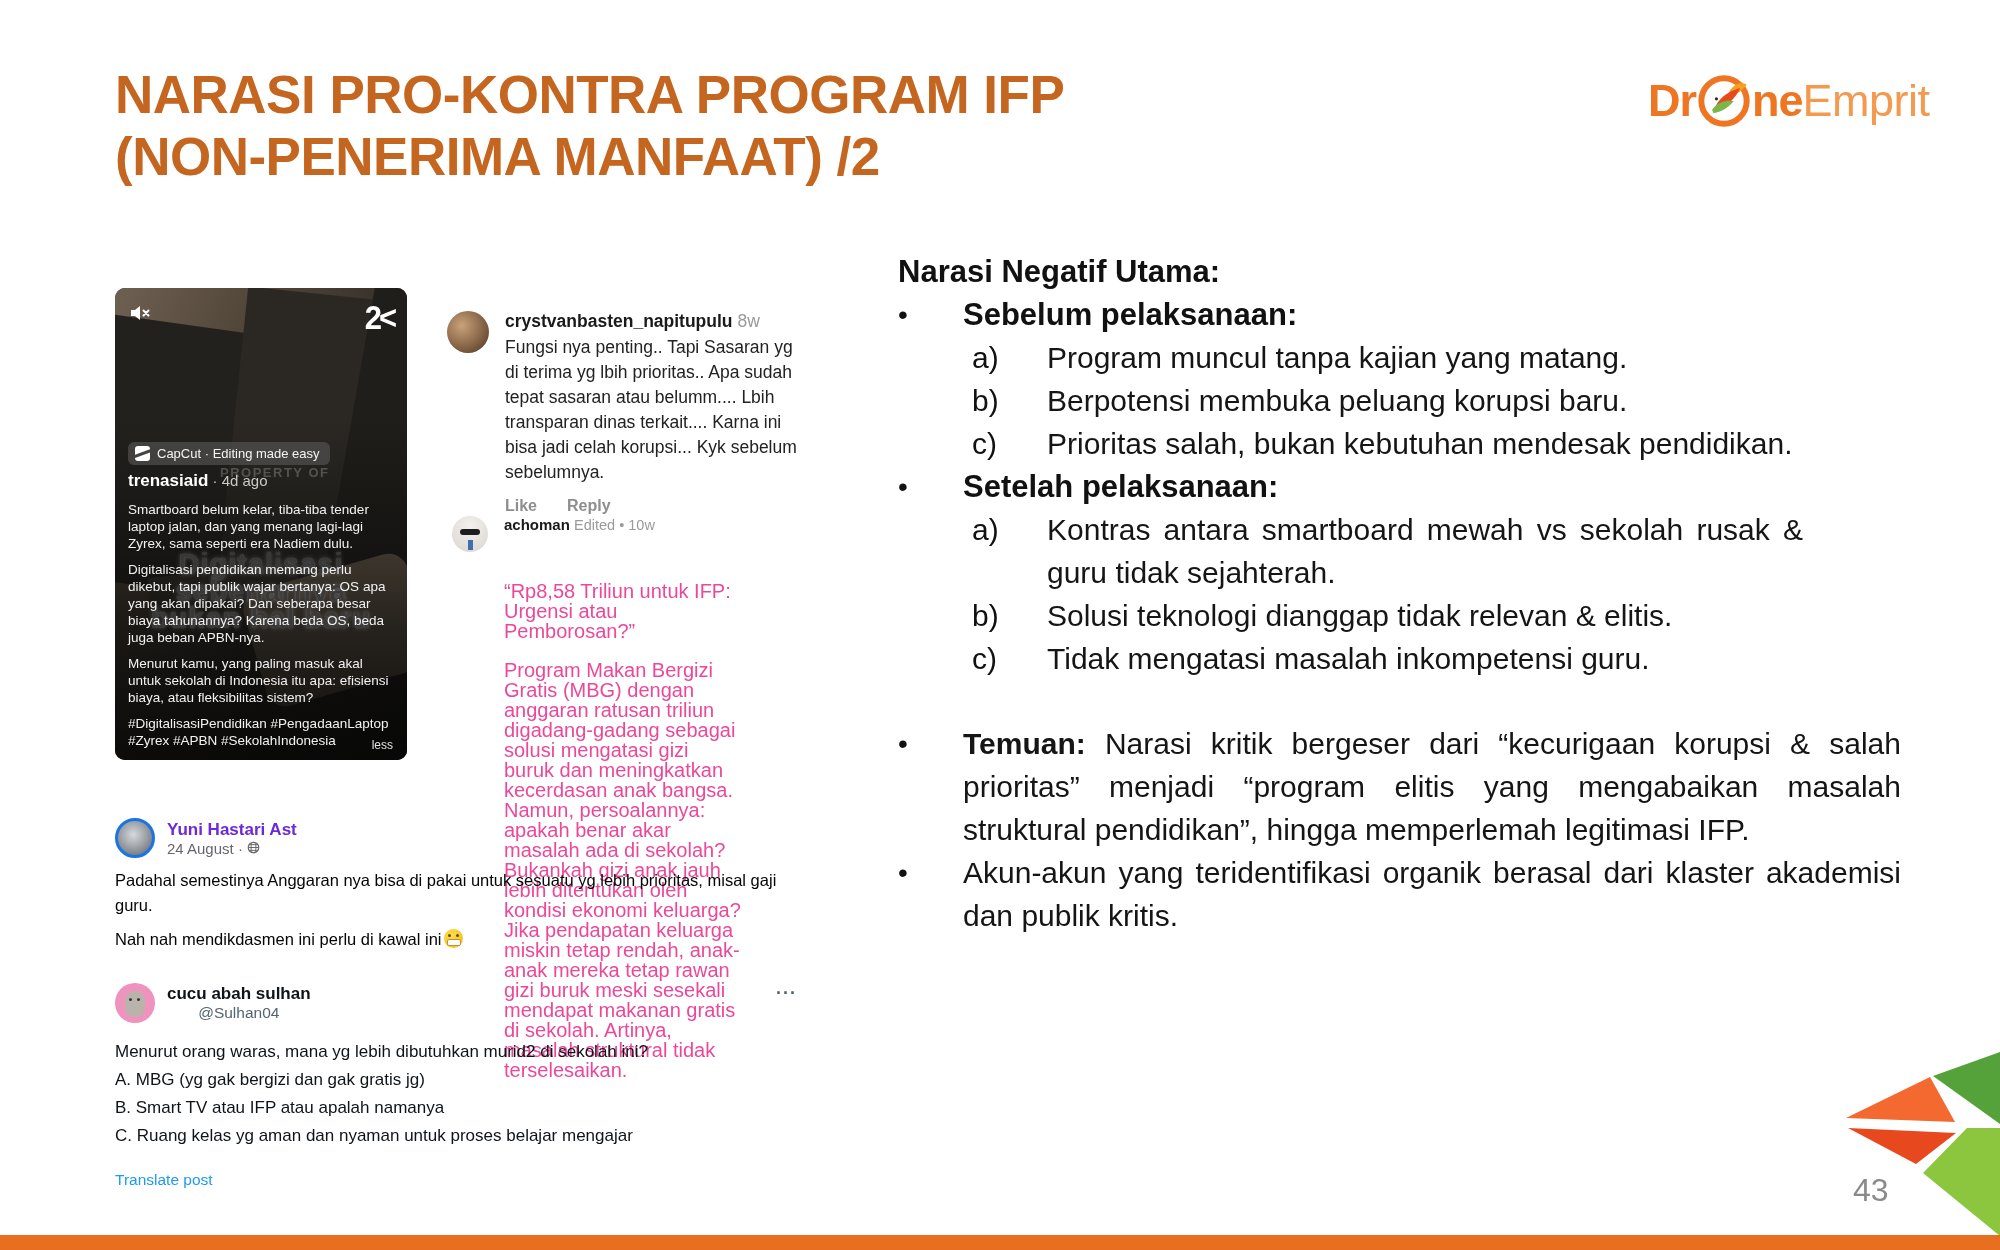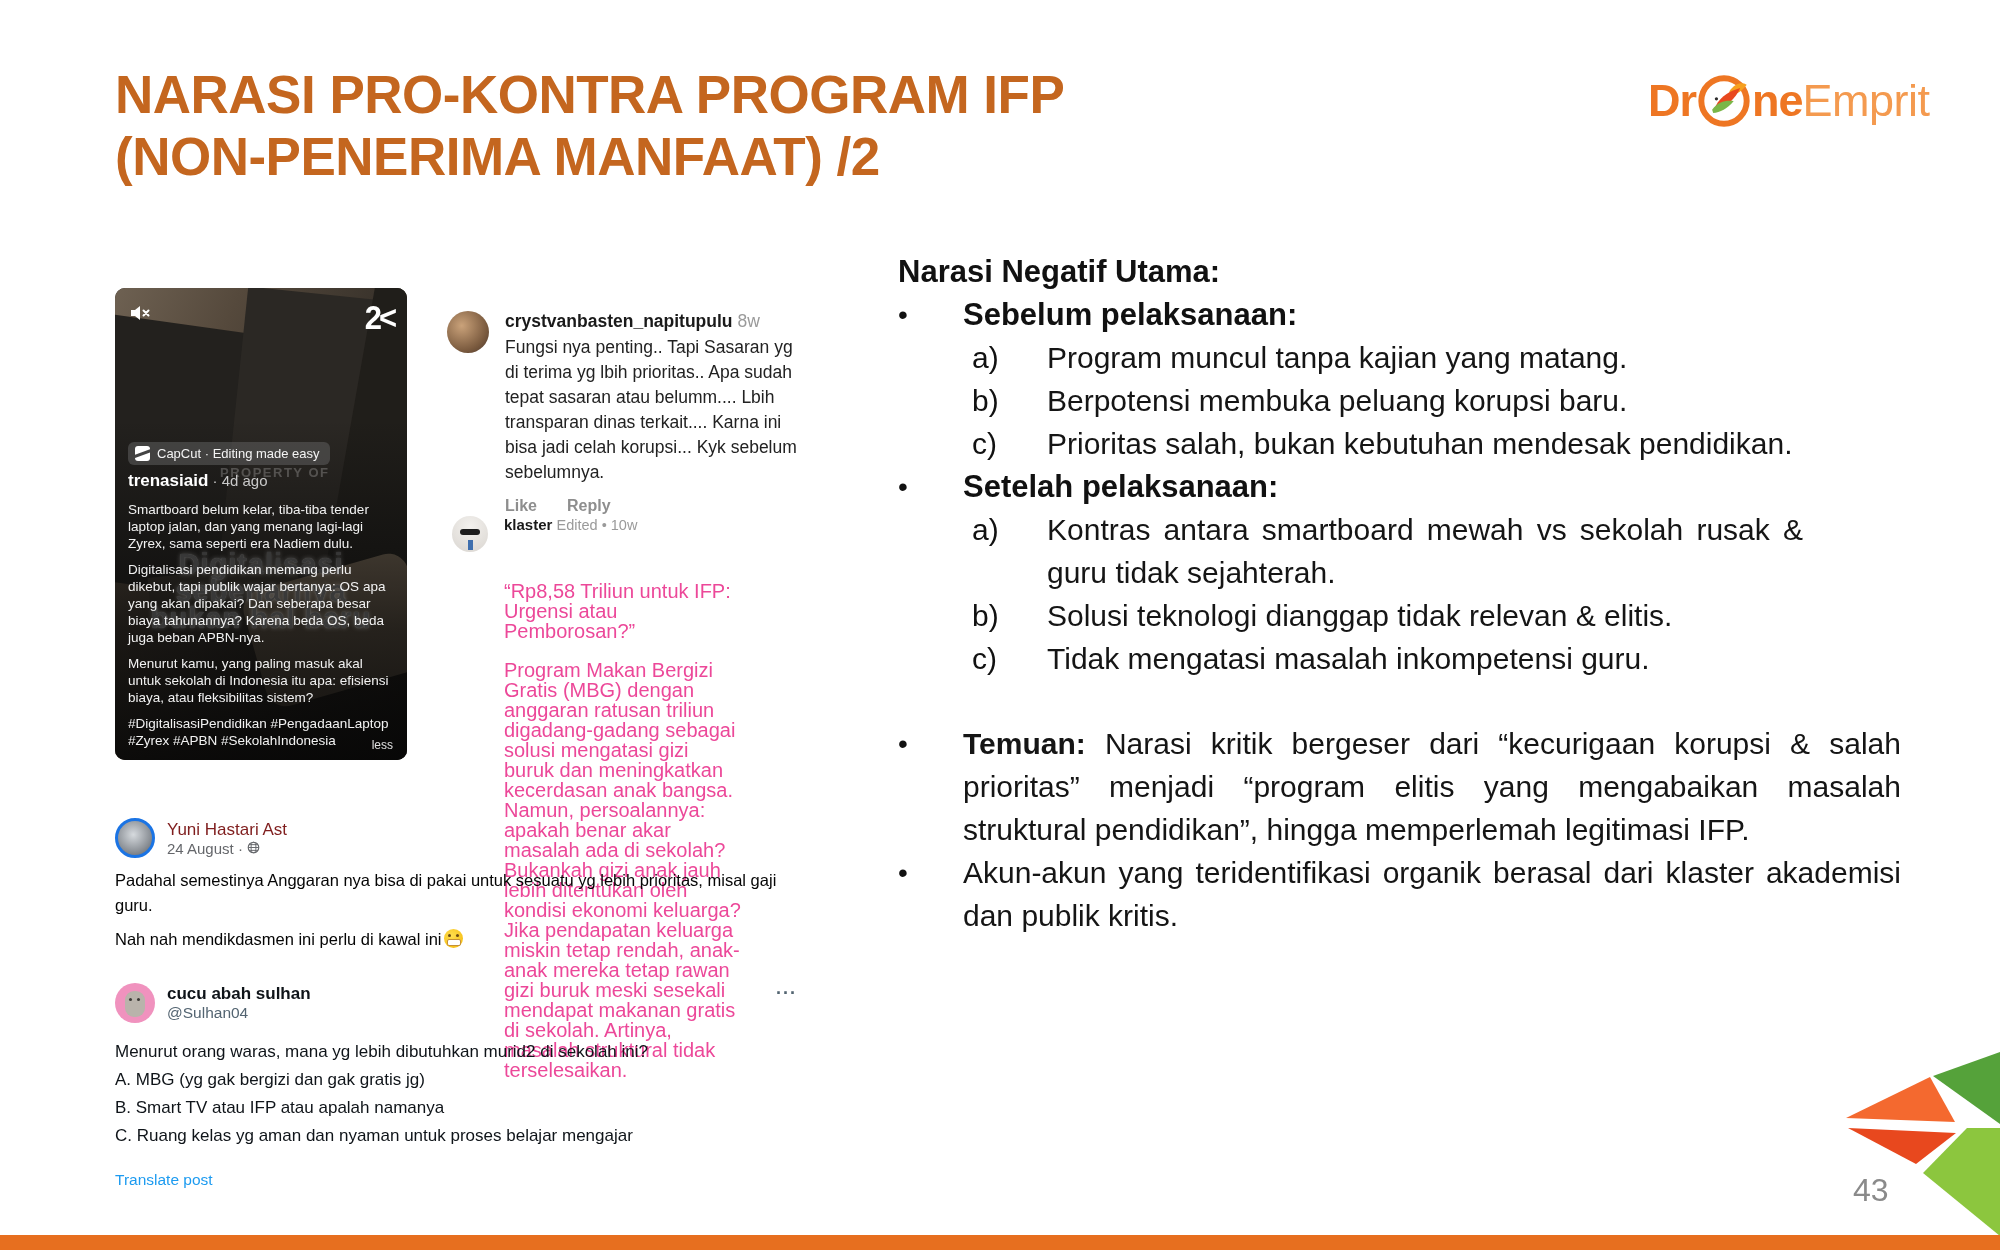--- a/index.html
+++ b/index.html
@@ -59,39 +59,39 @@
   .cmeta2{color:#9a9a9a;font-size:14.5px;}
   .cbody2{font-size:20px;line-height:20px;color:#ec4899;width:240px;margin-top:48px;}
   .cbody2 p{margin:0 0 19px 0;}
   .cbody2 p:first-child{margin-top:3px;margin-bottom:19px;}
 
   
   .fb{position:absolute;left:115px;top:818px;width:700px;}
   .fbhead{display:flex;gap:12px;align-items:center;}
   .fbav{width:40px;height:40px;border-radius:50%;border:3px solid #1b74e4;
         background:radial-gradient(circle at 45% 40%,#d6dade,#8d9298 60%,#585d63);box-sizing:border-box;}
-  .fbname{font-size:17px;font-weight:400;color:#7f1d1d;line-height:21px;}
+  .fbname{font-size:17px;font-weight:700;color:#6d28d9;line-height:21px;}
   .fbmeta{font-size:15px;color:#65676b;display:flex;align-items:center;gap:4px;}
   .fbbody{margin-top:10px;font-size:16.5px;line-height:25px;color:#050505;}
   .fbbody p{margin:0 0 9px 0;}
   .emoji{display:inline-block;width:19px;height:19px;border-radius:50%;vertical-align:-3px;margin-left:2px;
          background:radial-gradient(circle at 40% 35%,#ffdf4f,#f7c21c 70%,#eaa90d);position:relative;}
   .emoji::before{content:"";position:absolute;left:4px;top:5px;width:3px;height:3px;border-radius:50%;
          background:#6b4a14;box-shadow:8px 0 0 #6b4a14;}
   .emoji::after{content:"";position:absolute;left:3px;top:10px;width:12px;height:5px;background:#fff;
          border:1px solid #c59137;border-radius:2px;}
 
   
   .tw{position:absolute;left:115px;top:983px;width:700px;}
   .twhead{display:flex;gap:12px;align-items:flex-start;position:relative;}
   .twav{width:40px;height:40px;border-radius:50%;background:#f092be;position:relative;overflow:hidden;}
   .twav::before{content:"";position:absolute;left:10px;top:8px;width:20px;height:26px;border-radius:9px;background:#b9b3ab;}
   .twav::after{content:"";position:absolute;left:14px;top:15px;width:3px;height:3px;border-radius:50%;background:#3c3a36;box-shadow:8px 0 0 #3c3a36;}
   .twname{font-size:17px;font-weight:700;color:#0f1419;line-height:21px;}
-  .twhandle{font-size:15.5px;color:#536471;}
+  .twhandle{font-size:15.5px;color:#536471;text-align:center;}
   .twmore{position:absolute;right:18px;top:0;color:#536471;font-size:18px;font-weight:700;letter-spacing:1px;}
   .twbody{margin-top:15px;font-size:17px;line-height:28px;color:#0f1419;}
   .twtrans{margin-top:21px;font-size:15.5px;color:#1d9bf0;}
 
   
   .rcol{position:absolute;left:898px;top:250px;width:1014px;color:#111;}
   .rhead{font-size:31px;font-weight:800;line-height:43px;}
   .rrow{display:flex;line-height:43px;font-size:30px;}
   .rb{width:65px;flex:0 0 auto;font-size:28px;}
   .rlabel{font-weight:800;font-size:31px;text-align:right;}
@@ -183,21 +183,21 @@
         <span>Like</span>
         <span>Reply</span>
       </div>
     </div>
   </div>
 
   <div class="cmt cmt2">
     <span class="av av2"></span>
     <div>
       <div class="chead chead2">
-        <b>klaster</b>
+        <b>achoman</b>
         <span class="cmeta2">Edited •  10w</span>
       </div>
       <div class="cbody2">
         <p>“Rp8,58 Triliun untuk IFP: Urgensi atau Pemborosan?”</p>
         <p>Program Makan Bergizi Gratis (MBG) dengan anggaran ratusan triliun digadang-gadang sebagai solusi mengatasi gizi buruk dan meningkatkan kecerdasan anak bangsa. Namun, persoalannya: apakah benar akar masalah ada di sekolah? Bukankah gizi anak jauh lebih ditentukan oleh kondisi ekonomi keluarga? Jika pendapatan keluarga miskin tetap rendah, anak-anak mereka tetap rawan gizi buruk meski sesekali mendapat makanan gratis di sekolah. Artinya, masalah struktural tidak terselesaikan.</p>
       </div>
     </div>
   </div>
 
   <div class="fb">

